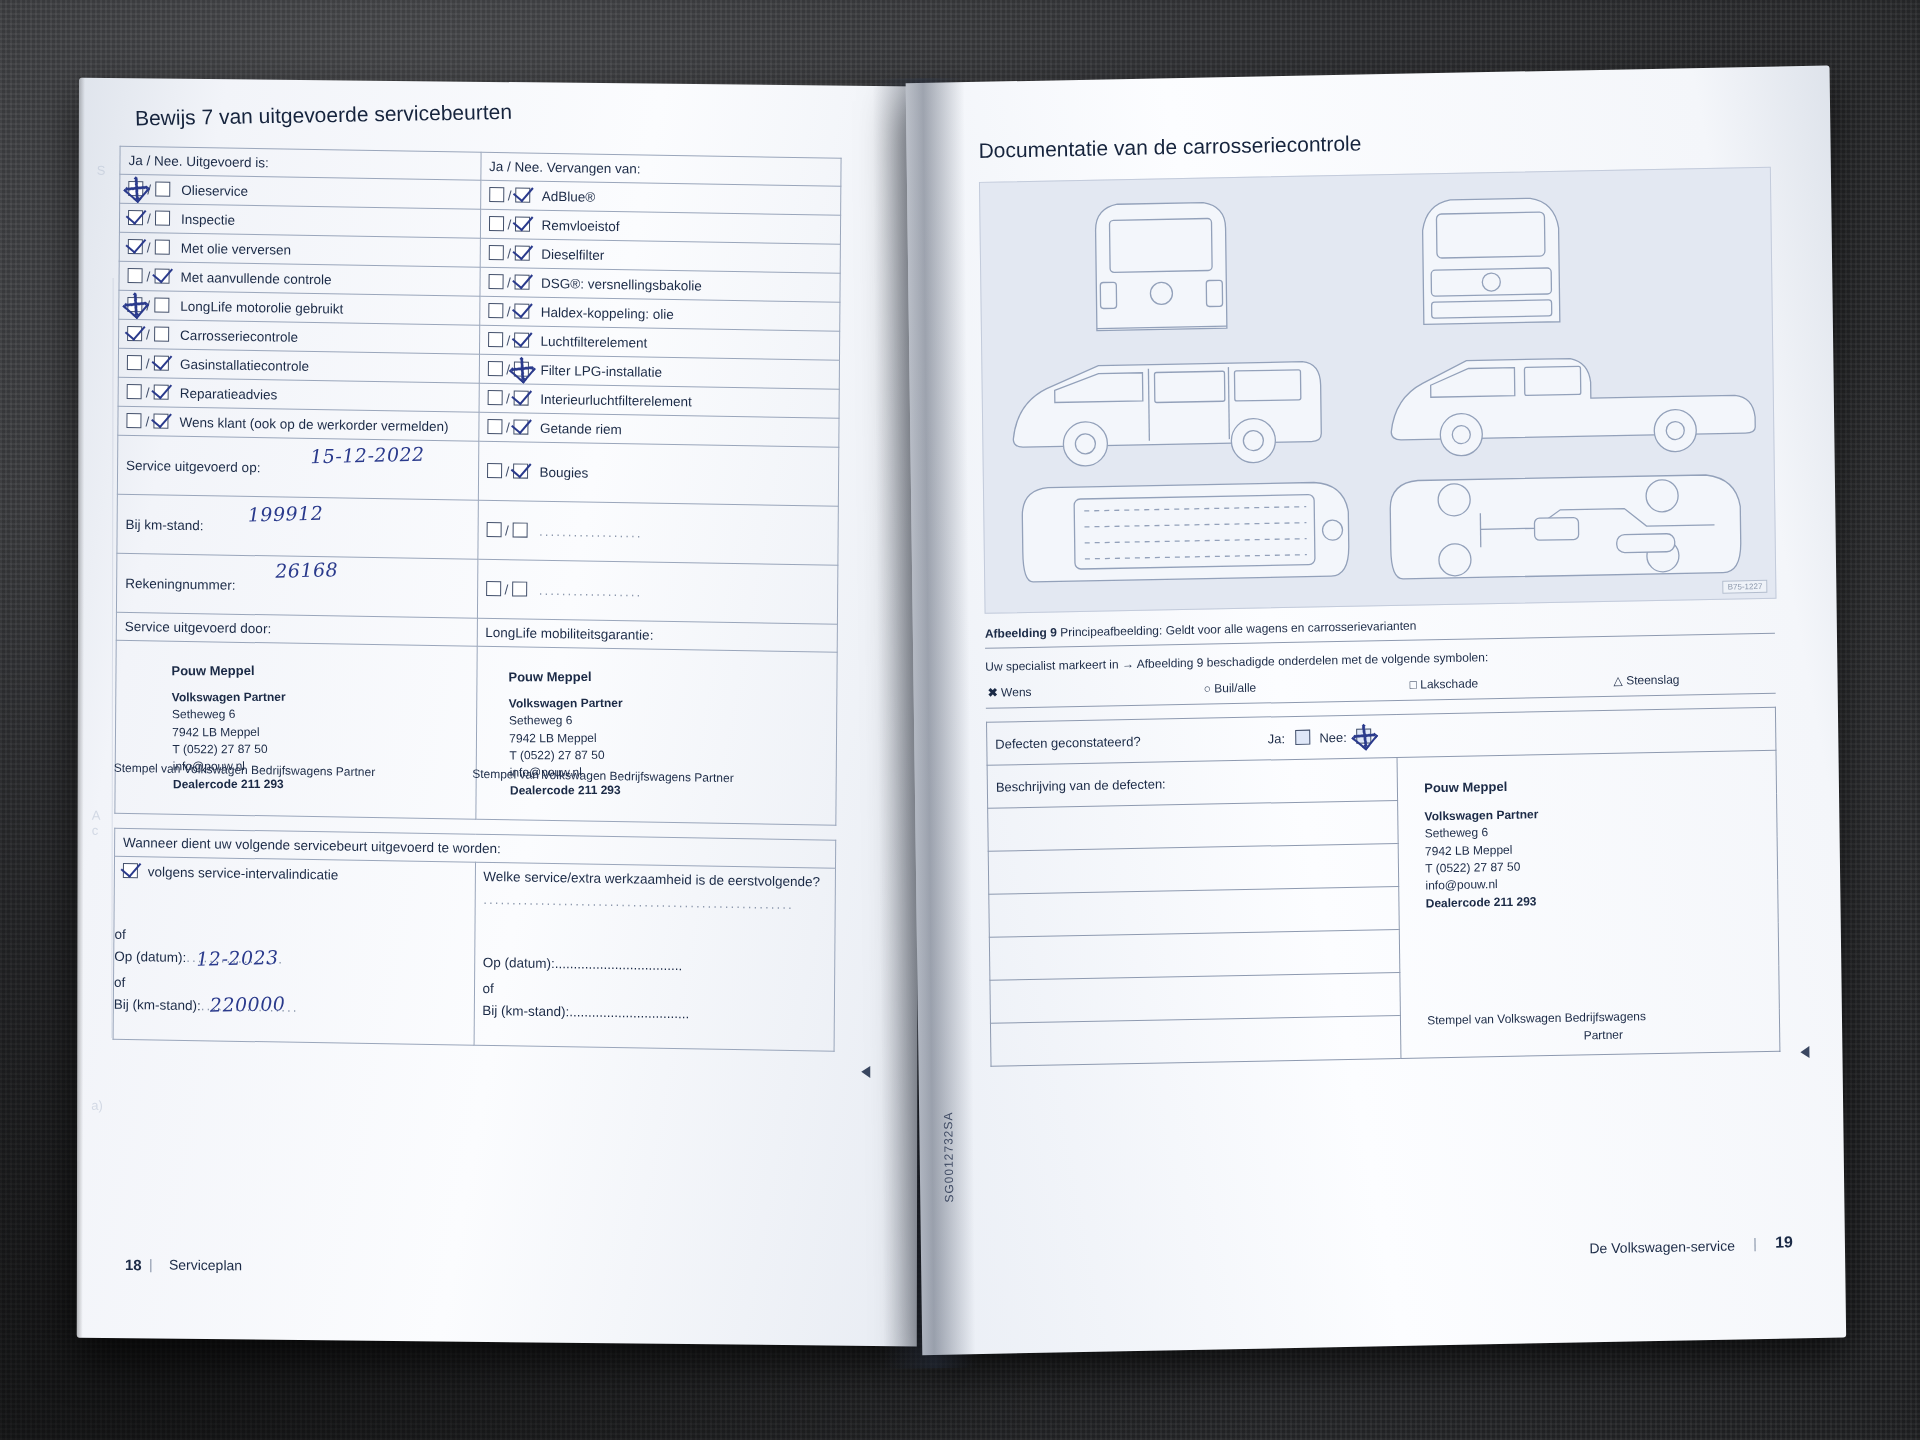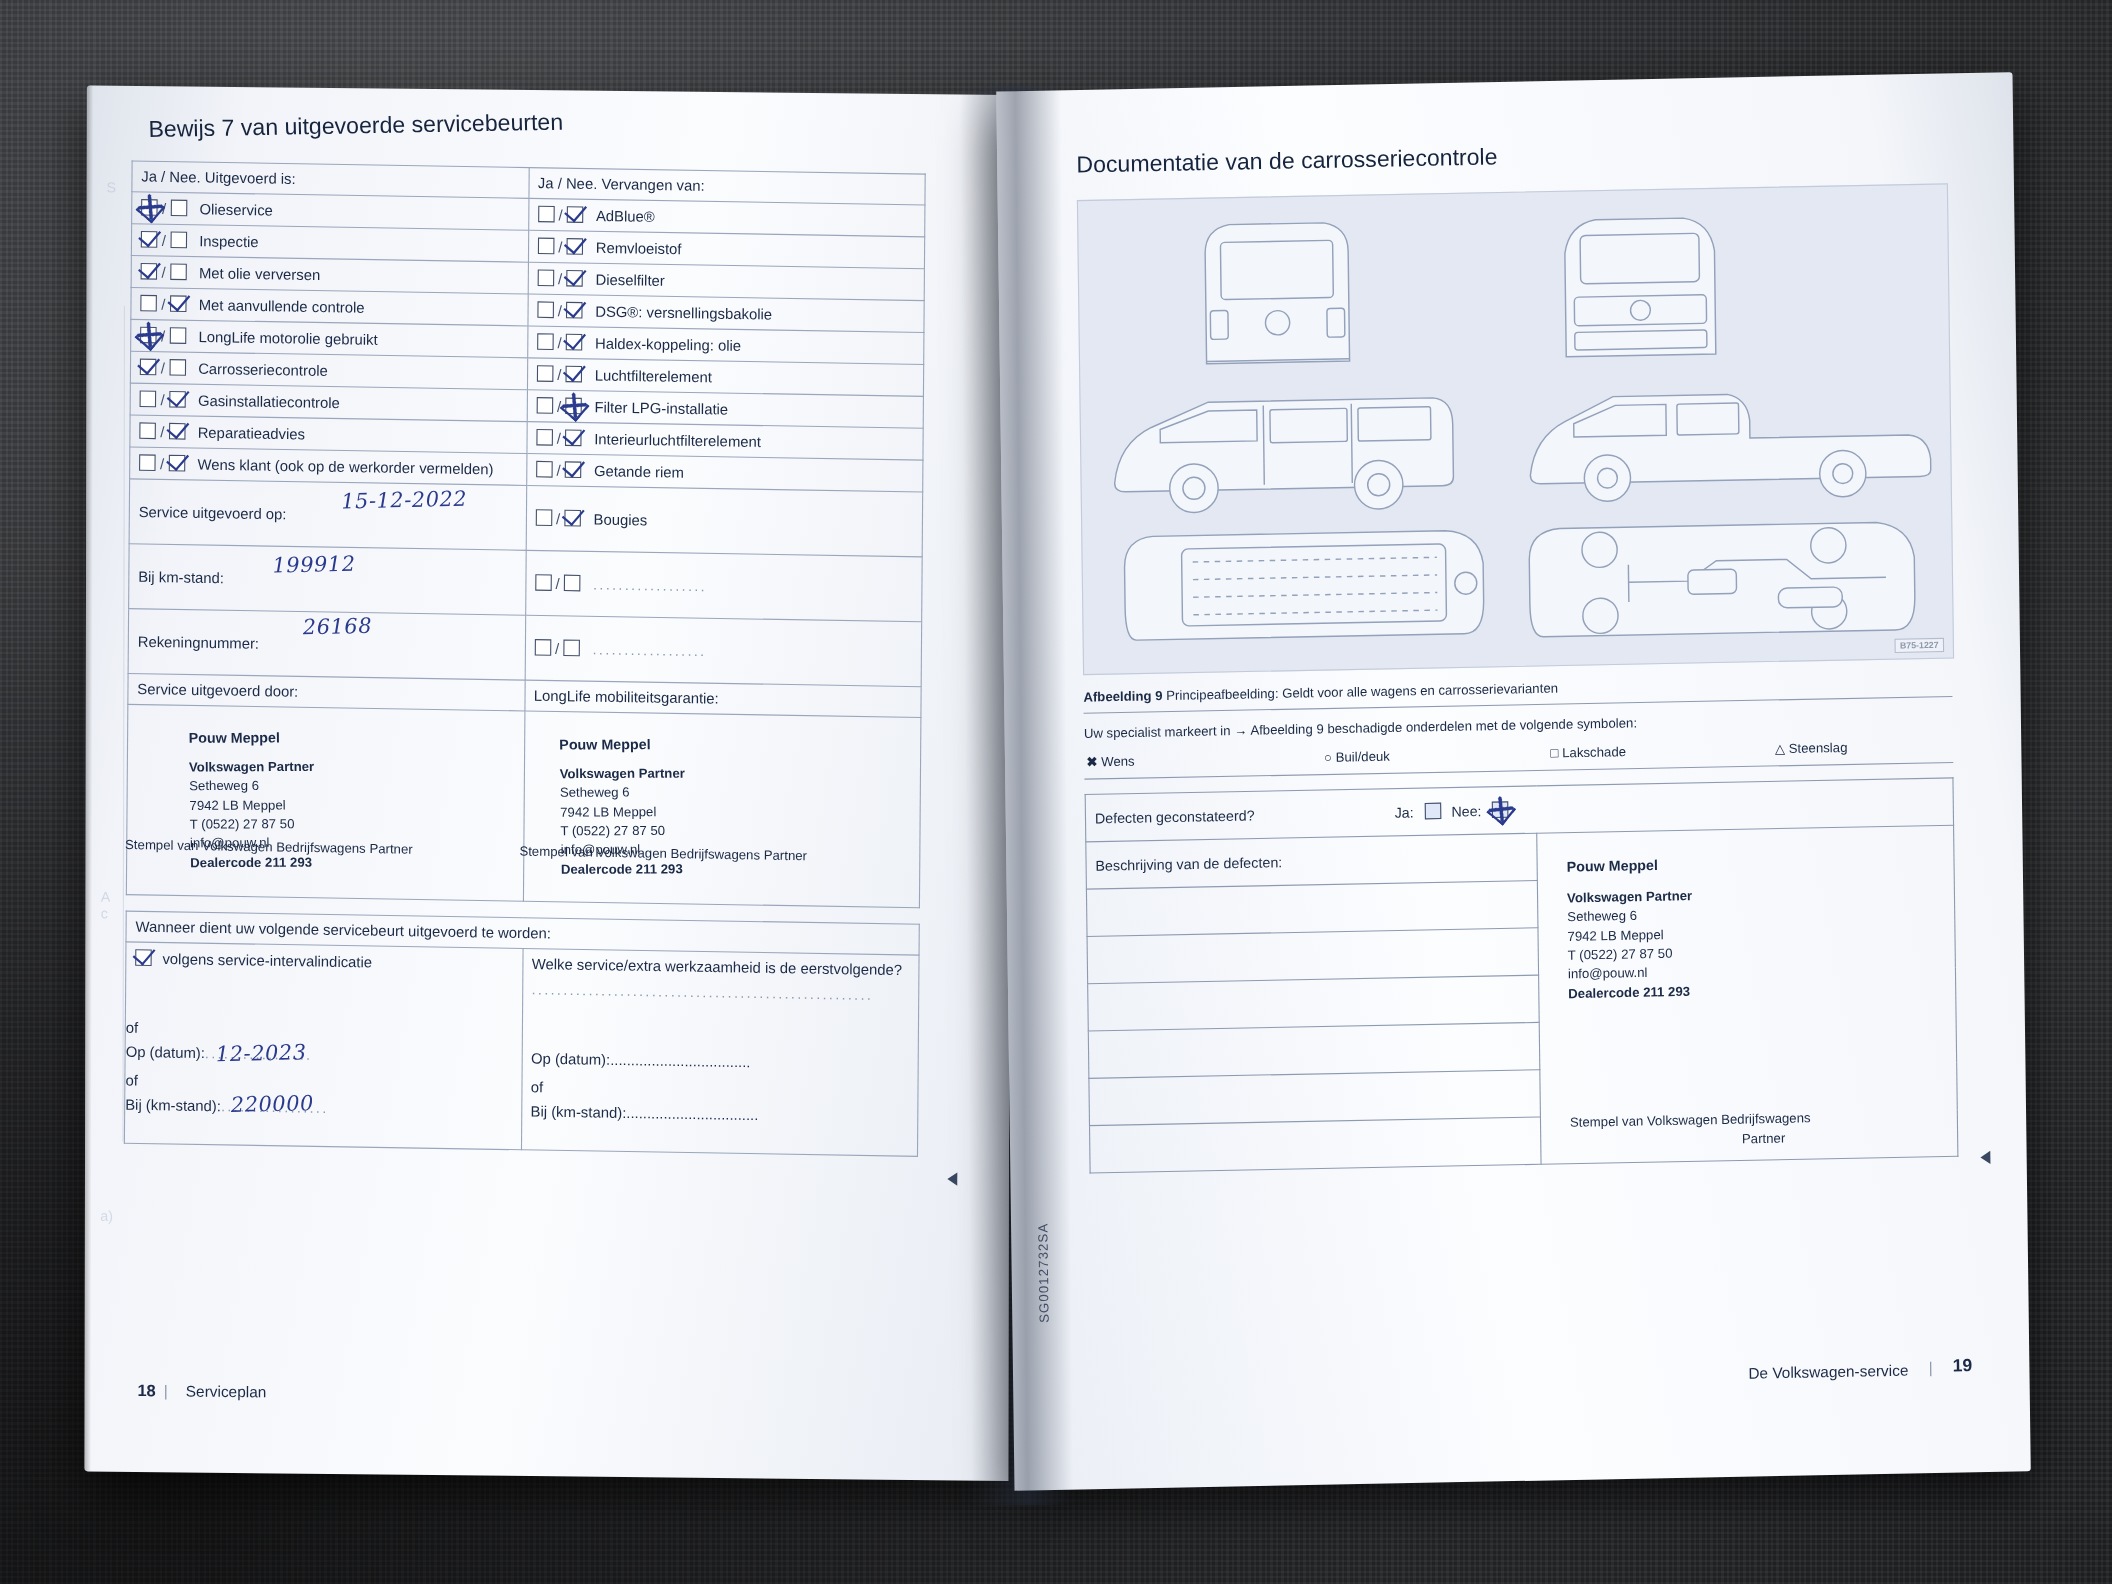--- a/index.html
+++ b/index.html
@@ -73,21 +73,21 @@
   .cross:after{content:"";position:absolute;left:-2px;top:-2px;width:17px;height:17px;
     background:
       linear-gradient(45deg,transparent 44%,#2a3a8c 44%,#2a3a8c 56%,transparent 56%),
       linear-gradient(-45deg,transparent 44%,#2a3a8c 44%,#2a3a8c 56%,transparent 56%);}
   .dots{letter-spacing:2px;color:#8d99ad;}
 
   
   #figbox{position:absolute;left:72px;top:100px;width:790px;height:430px;
     background:#e3e8f2;border:1px solid #c3cbdb;}
   .figcode{position:absolute;right:8px;bottom:5px;font-size:8px;color:#8d99ad;
-    border:1px solid #b3bdce;padding:1px 4px;background:#eef2f8;font-weight:bold;}
+    border:1px solid #b3bdce;padding:1px 4px;background:#eef2f8;}
 
   
   #dtable{position:absolute;left:72px;top:608px;width:790px;}
   #dtable td{border:1px solid #8e9ab0;height:34px;font-size:13px;color:#1b2a46;padding:3px 8px;}
   .stampbox{font-size:12px;color:#1b2a46;line-height:1.45;}
   .stampname{font-weight:bold;font-size:13px;}
 
   .spine{position:absolute;left:0;top:0;width:6px;height:100%;
     background:linear-gradient(90deg, rgba(0,0,0,.25), rgba(0,0,0,0));}
   .sideLabel{position:absolute;transform:rotate(-90deg);transform-origin:left top;
@@ -412,21 +412,21 @@
       <div class="hr" style="left:72px;top:566px;width:790px;"></div>
 
       <div class="t sm" style="left:72px;top:578px;">Uw specialist markeert in → Afbeelding 9 beschadigde onderdelen met de volgende symbolen:</div>
 
       <div class="t sm" style="left:74px;top:604px;">
         <span class="b">✖</span>
         <span>Wens</span>
       </div>
       <div class="t sm" style="left:290px;top:604px;">
         <span>○</span>
-        <span>Buil/deuk</span>
+        <span>Buil/alle</span>
       </div>
       <div class="t sm" style="left:496px;top:604px;">
         <span>□</span>
         <span>Lakschade</span>
       </div>
       <div class="t sm" style="left:700px;top:604px;">
         <span>△</span>
         <span>Steenslag</span>
       </div>
       <div class="hr" style="left:72px;top:626px;width:790px;"></div>

